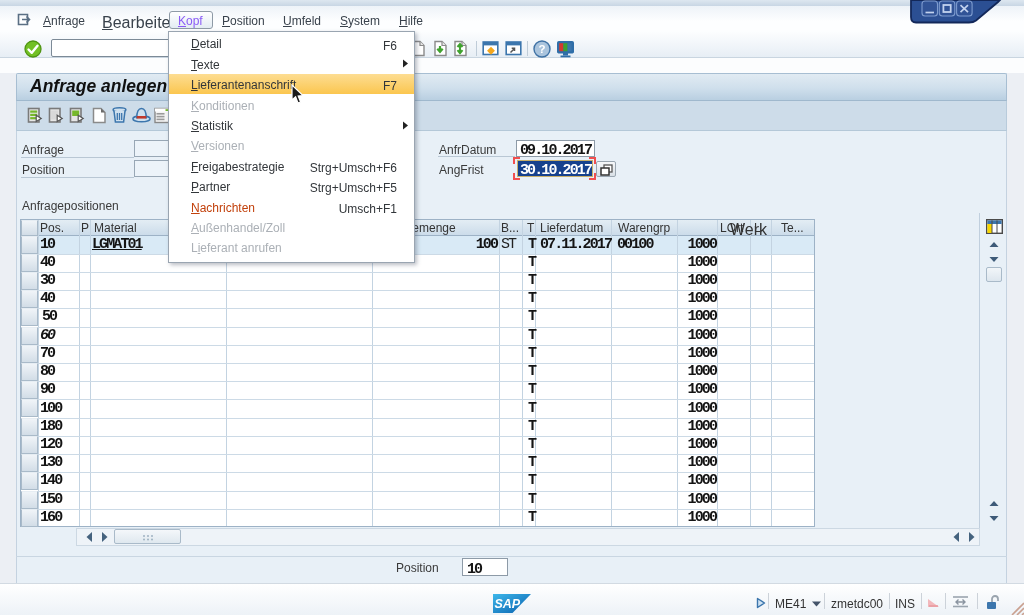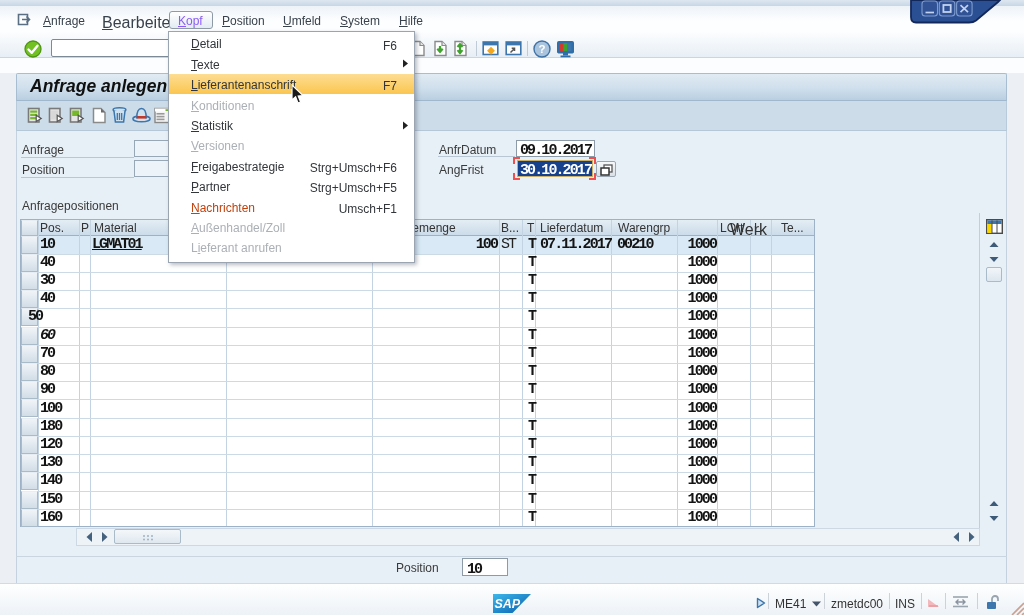--- a/index.html
+++ b/index.html
@@ -195,37 +195,37 @@
 <div class="t" style="left:540px;top:222px;font-size:12px;color:#333;">Lieferdatum</div>
 <div class="t" style="left:618px;top:222px;font-size:12px;color:#333;">Warengrp</div>
 <div class="t" style="left:730px;top:222px;font-size:16px;color:#333;">Werk</div>
 <div class="t" style="left:720px;top:222px;font-size:12px;color:#333;">LOrt</div>
 <div class="t" style="left:754px;top:222px;font-size:12px;color:#333;">L</div>
 <div class="t" style="left:781px;top:222px;font-size:12px;color:#333;">Te...</div>
 <div class="t mono" style="left:40px;top:236.5px;">10</div>
 <div class="t mono" style="left:40px;top:254.7px;">40</div>
 <div class="t mono" style="left:40px;top:272.9px;">30</div>
 <div class="t mono" style="left:40px;top:291.2px;">40</div>
-<div class="t mono" style="left:28px;top:309.4px;">50</div>
+<div class="t mono" style="left:42px;top:309.4px;">50</div>
 <div class="t mono" style="left:40px;top:327.6px;font-style:italic;">60</div>
 <div class="t mono" style="left:40px;top:345.8px;">70</div>
 <div class="t mono" style="left:40px;top:364.0px;">80</div>
 <div class="t mono" style="left:40px;top:382.3px;">90</div>
 <div class="t mono" style="left:40px;top:400.5px;">100</div>
 <div class="t mono" style="left:40px;top:418.7px;">180</div>
 <div class="t mono" style="left:40px;top:436.9px;">120</div>
 <div class="t mono" style="left:40px;top:455.1px;">130</div>
 <div class="t mono" style="left:40px;top:473.4px;">140</div>
 <div class="t mono" style="left:40px;top:491.6px;">150</div>
 <div class="t mono" style="left:40px;top:509.8px;">160</div>
 <div class="t mono" style="left:92px;top:236.5px;text-decoration:underline;">LGMAT01</div>
 <div class="t mono" style="left:437px;top:236.5px;width:60px;text-align:right;">100</div>
 <div class="t mono" style="left:501px;top:236.5px;font-weight:normal;color:#222;">ST</div>
 <div class="t mono" style="left:540px;top:236.5px;">07.11.2017</div>
-<div class="t mono" style="left:617px;top:236.5px;">00210</div>
+<div class="t mono" style="left:617px;top:236.5px;">00100</div>
 <div class="t mono" style="left:528px;top:236.5px;">T</div>
 <div class="t mono" style="left:676px;top:236.5px;width:40px;text-align:right;">1000</div>
 <div class="t mono" style="left:528px;top:254.7px;">T</div>
 <div class="t mono" style="left:676px;top:254.7px;width:40px;text-align:right;">1000</div>
 <div class="t mono" style="left:528px;top:272.9px;">T</div>
 <div class="t mono" style="left:676px;top:272.9px;width:40px;text-align:right;">1000</div>
 <div class="t mono" style="left:528px;top:291.2px;">T</div>
 <div class="t mono" style="left:676px;top:291.2px;width:40px;text-align:right;">1000</div>
 <div class="t mono" style="left:528px;top:309.4px;">T</div>
 <div class="t mono" style="left:676px;top:309.4px;width:40px;text-align:right;">1000</div>

